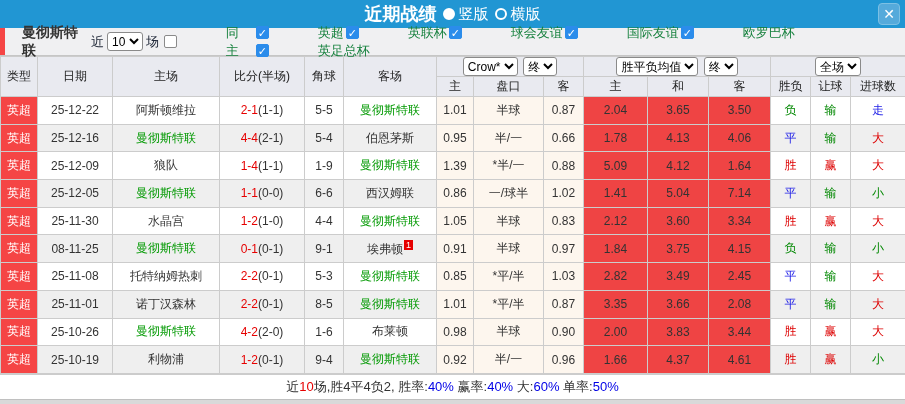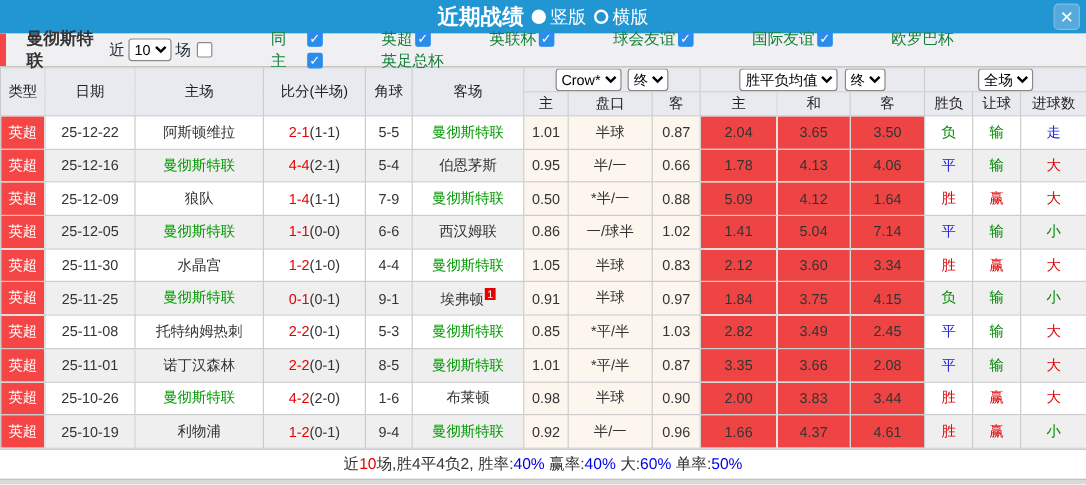--- a/index.html
+++ b/index.html
@@ -191,23 +191,23 @@
           <td class="c-avg">4.06</td>
           <td class="stripeable r-blue">平</td>
           <td class="stripeable r-green">输</td>
           <td class="stripeable r-red">大</td>
         </tr>
         <tr>
           <td class="c-league">英超</td>
           <td class="stripeable">25-12-09</td>
           <td class="c-team stripeable">狼队</td>
           <td class="stripeable"><span class="score-main">1-4</span><span class="score-half">(1-1)</span></td>
-          <td class="stripeable">7-9</td>
-          <td class="c-team stripeable target">曼彻斯特联</td>
-          <td class="c-odds">0.50</td>
+          <td class="stripeable">1-9</td>
+          <td class="c-team stripeable target">曼彻斯特联</td>
+          <td class="c-odds">1.39</td>
           <td class="c-odds">*半/一</td>
           <td class="c-odds">0.88</td>
           <td class="c-avg">5.09</td>
           <td class="c-avg">4.12</td>
           <td class="c-avg">1.64</td>
           <td class="stripeable r-red">胜</td>
           <td class="stripeable r-red">赢</td>
           <td class="stripeable r-red">大</td>
         </tr>
         <tr class="stripe">
@@ -239,21 +239,21 @@
           <td class="c-odds">0.83</td>
           <td class="c-avg">2.12</td>
           <td class="c-avg">3.60</td>
           <td class="c-avg">3.34</td>
           <td class="stripeable r-red">胜</td>
           <td class="stripeable r-red">赢</td>
           <td class="stripeable r-red">大</td>
         </tr>
         <tr class="stripe">
           <td class="c-league">英超</td>
-          <td class="stripeable">25-11-25</td>
+          <td class="stripeable">08-11-25</td>
           <td class="c-team stripeable target">曼彻斯特联</td>
           <td class="stripeable"><span class="score-main">0-1</span><span class="score-half">(0-1)</span></td>
           <td class="stripeable">9-1</td>
           <td class="c-team stripeable">埃弗顿<span class="card-badge">1</span></td>
           <td class="c-odds">0.91</td>
           <td class="c-odds">半球</td>
           <td class="c-odds">0.97</td>
           <td class="c-avg">1.84</td>
           <td class="c-avg">3.75</td>
           <td class="c-avg">4.15</td>

